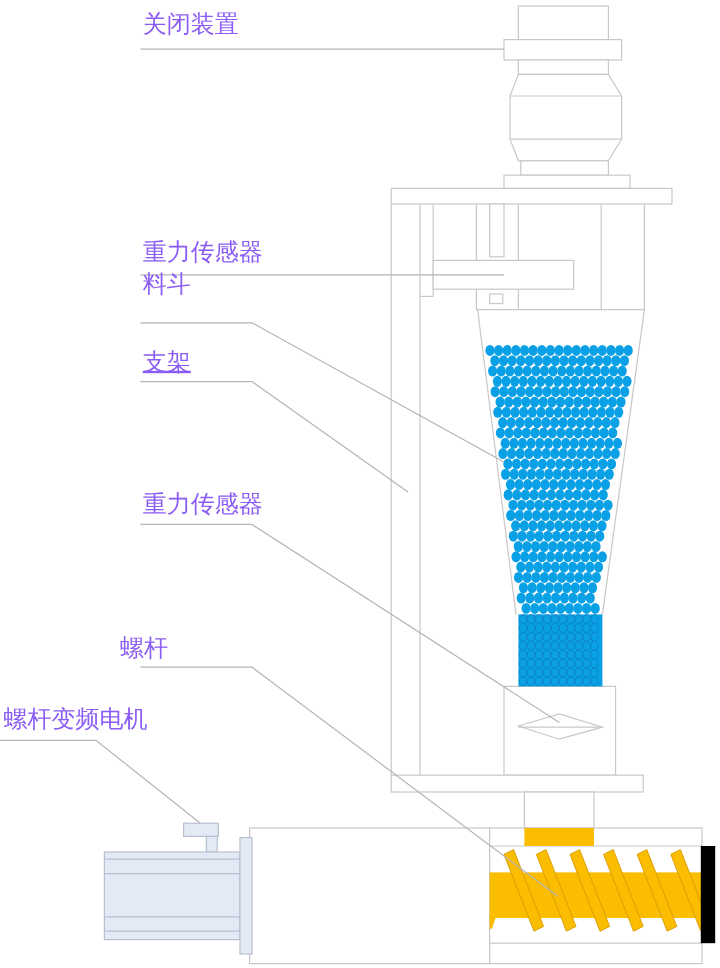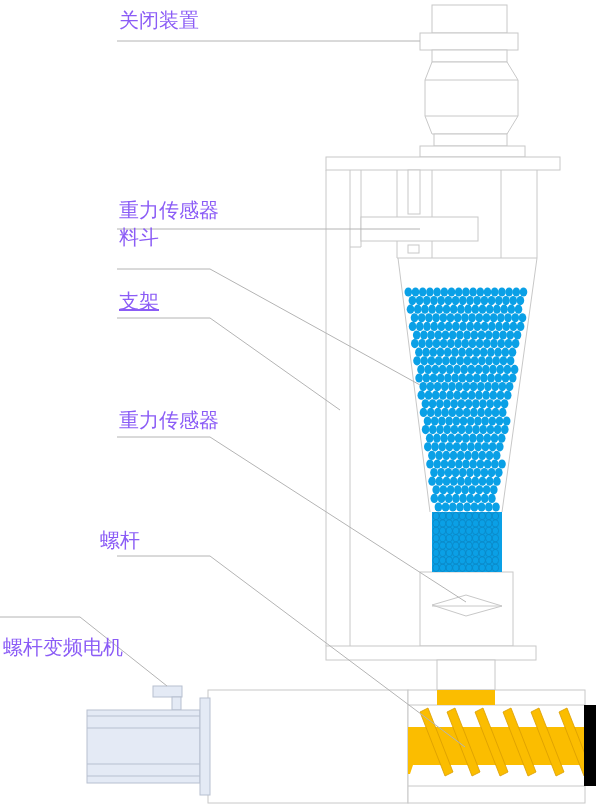--- a/index.html
+++ b/index.html
@@ -525,13 +525,13 @@
     <polyline points="0,617 80,617 167,686"></polyline>
   </g>
 </svg>
 
 <div class="lbl" style="left:119px;top:10px;">关闭装置</div>
 <div class="lbl" style="left:119px;top:200px;">重力传感器</div>
 <div class="lbl" style="left:119px;top:229px;font-family:Liberation Mono, monospace;">料斗</div>
 <div class="lbl" style="left:119px;top:291px;text-decoration:underline;">支架</div>
 <div class="lbl" style="left:119px;top:410px;">重力传感器</div>
 <div class="lbl" style="left:100px;top:530px;">螺杆</div>
-<div class="lbl" style="left:3px;top:589px;margin-top:48px;">螺杆变频电机</div>
+<div class="lbl" style="left:3px;top:589px;">螺杆变频电机</div>
 
 </body></html>

